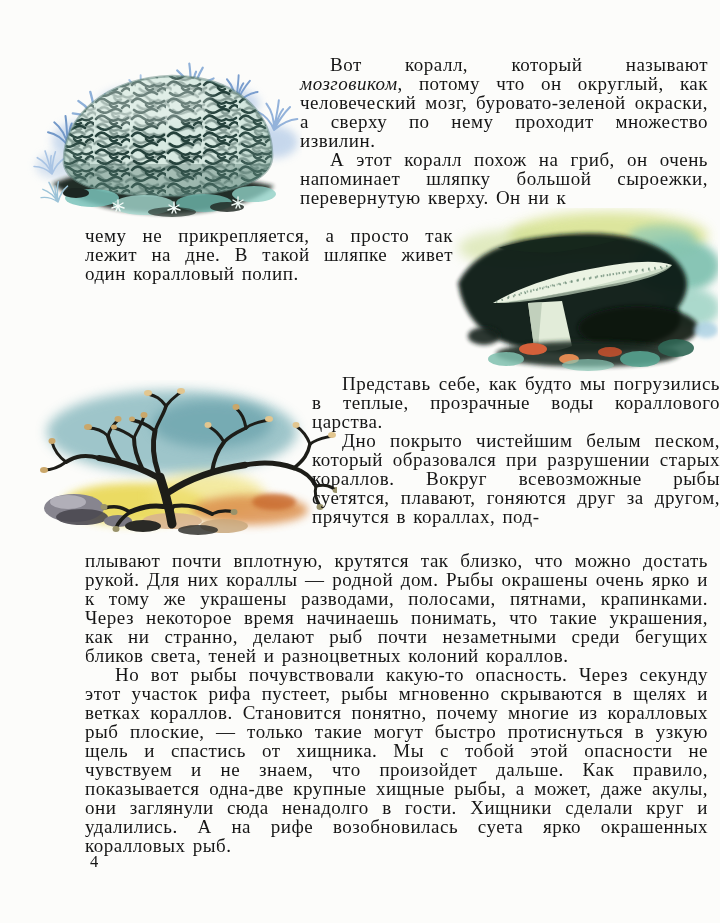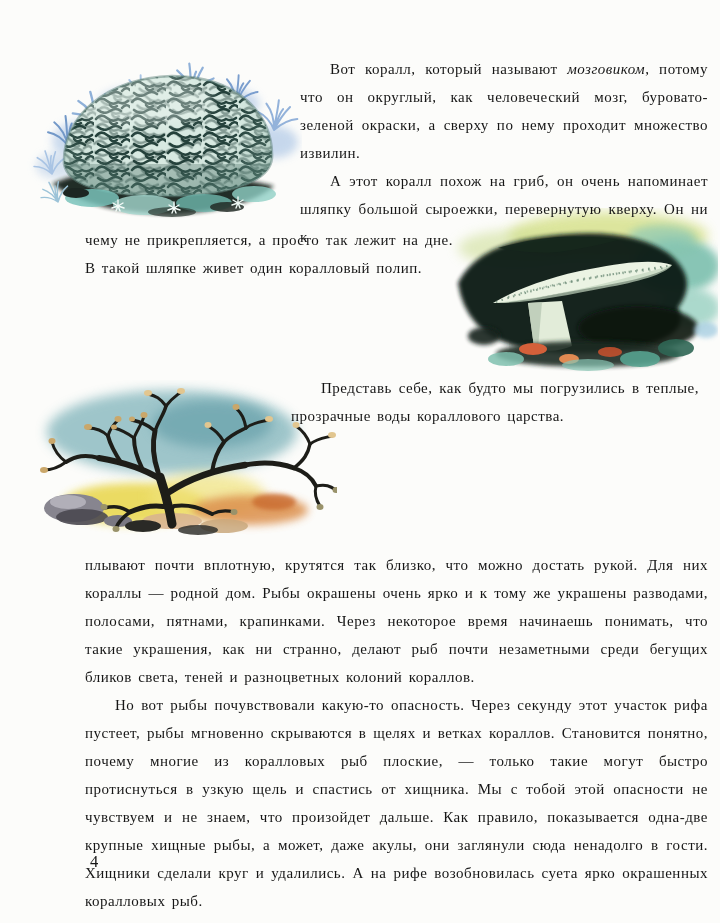--- a/index.html
+++ b/index.html
@@ -4,37 +4,37 @@
 <style>
   html,body{margin:0;padding:0;background:#ffffff;}
   .page{
     position:relative; width:720px; height:923px; overflow:hidden;
     background:#fcfcfa; z-index:0;
     font-family:"Liberation Serif", serif;
     color:#161616;
   }
   .tb{
     position:absolute; z-index:2;
-    font-size:15px; line-height:28px;
+    font-size:19px; line-height:19px;
     letter-spacing:0.5px; word-spacing:2px;
     text-align:justify;
   }
   .tb p{margin:0; padding:0;}
   .indent{text-indent:30px;}
   .ital{font-style:italic;}
   .illus{position:absolute; z-index:1;}
   .illus svg{display:block; width:100%; height:100%;}
   .pagenum{
     position:absolute; left:90px; top:852px; z-index:2;
     font-size:16.5px; letter-spacing:0.5px;
   }
   
   .blk-a{left:300px; top:55px;  width:408px;}
   .blk-b{left:85px;  top:226px; width:368px;}
-  .blk-c{left:291px; top:374px; width:408px;}
+  .blk-c{left:312px; top:374px; width:408px;}
   .blk-d{left:85px;  top:551px; width:623px;}
   .il-brain   {left:22px;  top:46px;  width:280px; height:190px;}
   .il-mushroom{left:438px; top:208px; width:280px; height:172px;}
   .il-black   {left:22px;  top:380px; width:315px; height:156px;}
 </style>
 </head>
 <body>
 
 <div class="page">
 
@@ -257,20 +257,21 @@
     <p class="indent"><span>Вот коралл, который называют</span> <i class="ital">мозговиком</i><span>, потому что он округлый, как человеческий мозг, буровато-зеленой окраски, а сверху по нему проходит множество извилин.</span></p>
     <p class="indent">А этот коралл похож на гриб, он очень напоминает шляпку большой сыроежки, перевернутую кверху. Он ни к</p>
   </div>
 
   <div class="tb blk-b">
     <p>чему не прикрепляется, а просто так лежит на дне. В такой шляпке живет один коралловый полип.</p>
   </div>
 
   <div class="tb blk-c">
     <p class="indent">Представь себе, как будто мы погрузились в теплые, прозрачные воды кораллового царства.</p>
+    <p class="indent">Дно покрыто чистейшим белым песком, который образовался при разрушении старых кораллов. Вокруг всевозможные рыбы суетятся, плавают, гоняются друг за другом, прячутся в кораллах, под-</p>
   </div>
 
   <div class="tb blk-d">
     <p>плывают почти вплотную, крутятся так близко, что можно достать рукой. Для них кораллы — родной дом. Рыбы окрашены очень ярко и к тому же украшены разводами, полосами, пятнами, крапинками. Через некоторое время начинаешь понимать, что такие украшения, как ни странно, делают рыб почти незаметными среди бегущих бликов света, теней и разноцветных колоний кораллов.</p>
     <p class="indent">Но вот рыбы почувствовали какую-то опасность. Через секунду этот участок рифа пустеет, рыбы мгновенно скрываются в щелях и ветках кораллов. Становится понятно, почему многие из коралловых рыб плоские, — только такие могут быстро протиснуться в узкую щель и спастись от хищника. Мы с тобой этой опасности не чувствуем и не знаем, что произойдет дальше. Как правило, показывается одна-две крупные хищные рыбы, а может, даже акулы, они заглянули сюда ненадолго в гости. Хищники сделали круг и удалились. А на рифе возобновилась суета ярко окрашенных коралловых рыб.</p>
   </div>
 
   <div class="pagenum">4</div>
 
 </div>

